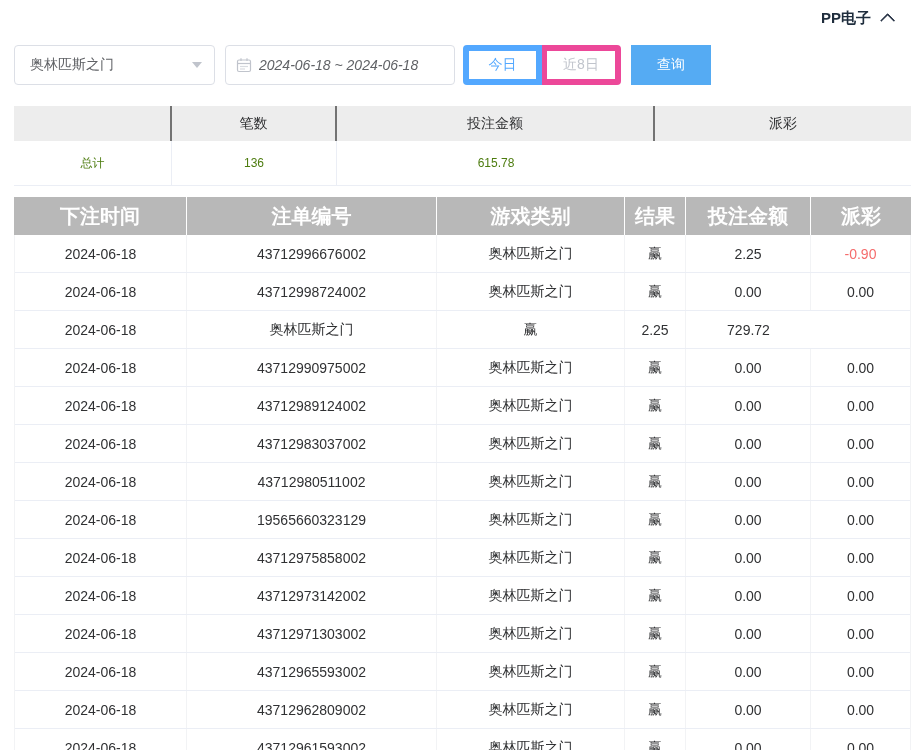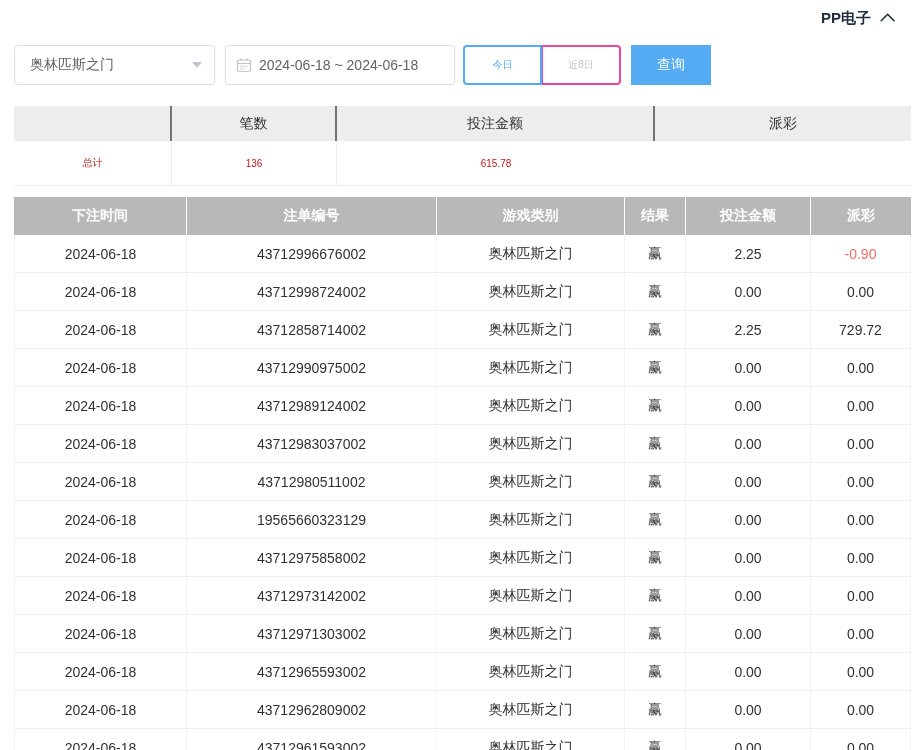--- a/index.html
+++ b/index.html
@@ -15,51 +15,51 @@
     transform:rotate(-45deg) translateY(3px); border-radius:1px; }
 
   
   .controls { margin-top:15px; display:flex; align-items:center; height:40px; }
   .select-box { width:201px; height:40px; border:1px solid #dcdfe6; border-radius:4px;
     display:flex; align-items:center; padding:0 12px 0 15px; margin-right:10px; cursor:pointer; }
   .select-value { flex:1; font-size:14px; color:#606266; }
   .caret-down { width:0; height:0; border-left:5px solid transparent; border-right:5px solid transparent;
     border-top:6px solid #c0c4cc; }
   .date-box { width:230px; height:40px; border:1px solid #dcdfe6; border-radius:4px;
-    display:flex; align-items:center; padding:0 10px; margin-right:8px; cursor:pointer; }
+    display:flex; align-items:center; padding:0 10px; margin-right:8px; cursor:pointer;font-style:italic; }
   .cal-icon { margin-right:7px; display:flex; }
   .date-value { font-size:14px; color:#606266; white-space:nowrap; }
 
   .quick-group { display:flex; margin-right:10px; }
-  .qbtn { width:79px; height:40px; background:#fff; border:2px solid #ec4899; color:#c0c4cc;
-    font-size:10px; cursor:pointer; font-family:inherit; }
+  .qbtn { width:79px; height:40px; background:#fff; border:6px solid #ec4899; color:#c0c4cc;
+    font-size:14px; cursor:pointer; font-family:inherit; }
   .qbtn + .qbtn { margin-left:-1px; }
   .qbtn.first { border-radius:4px 0 0 4px; }
   .qbtn.last { border-radius:0 4px 4px 0; width:80px; }
   .qbtn.active { color:#53a8ff; border-color:#53a8ff; position:relative; z-index:2; }
 
   .search-btn { width:80px; height:40px; background:#55abf3; color:#fff; border:none; border-radius:0;
     font-size:14px; cursor:pointer; font-family:inherit; }
 
   
   .summary { margin-top:21px; width:897px; }
   .s-head { display:grid; grid-template-columns:158px 165px 318px 1fr; height:35px; }
   .s-head .sh { background:#ededed; color:#303133; font-size:14px; display:flex;
     align-items:center; justify-content:center; border-right:2px solid #737373; }
   .s-head .sh:last-child { border-right:none; }
   .s-row { display:grid; grid-template-columns:158px 165px 318px 1fr; height:45px;
     border-bottom:1px solid #ebeef5; }
-  .s-row .sd { color:#b91c1c; font-size:10px; display:flex; align-items:center; justify-content:center;
+  .s-row .sd { color:#4d7c0f; font-size:12px; display:flex; align-items:center; justify-content:center;
     border-right:1px solid #ebeef5; background:#fff; }
   .s-row .sd:last-child { border-right:none; }
 
   
   .main-table { margin-top:11px; width:897px; }
   .thead { display:grid; grid-template-columns:173px 250px 188px 61px 125px 1fr; height:38px; }
-  .thead .th { background:#b8b8b8; color:#fff; font-size:14px; font-weight:700;
+  .thead .th { background:#b8b8b8; color:#fff; font-size:20px; font-weight:700;
     display:flex; align-items:center; justify-content:center; border-right:1px solid #fff; }
   .thead .th:last-child { border-right:none; }
   .tbody { border-left:1px solid #f2f3f5; border-right:1px solid #f2f3f5; }
   .trow { display:grid; grid-template-columns:172px 250px 188px 61px 125px 1fr; height:38px;
     border-bottom:1px solid #ebeef5; background:#fff; }
   .trow .td { color:#303133; font-size:14px; display:flex; align-items:center; justify-content:center;
     border-right:1px solid #f2f3f5; white-space:nowrap; }
   .trow .td:last-child { border-right:none; }
   .trow .td.neg { color:#f56c6c; }
 </style>
@@ -140,21 +140,20 @@
     <div class="td">2024-06-18</div>
     <div class="td">43712998724002</div>
     <div class="td">奥林匹斯之门</div>
     <div class="td">赢</div>
     <div class="td">0.00</div>
     <div class="td">0.00</div>
   </div>
 
   <div class="trow">
     <div class="td">2024-06-18</div>
-    <div class="td">43712858714002</div>
     <div class="td">奥林匹斯之门</div>
     <div class="td">赢</div>
     <div class="td">2.25</div>
     <div class="td">729.72</div>
   </div>
 
   <div class="trow">
     <div class="td">2024-06-18</div>
     <div class="td">43712990975002</div>
     <div class="td">奥林匹斯之门</div>

